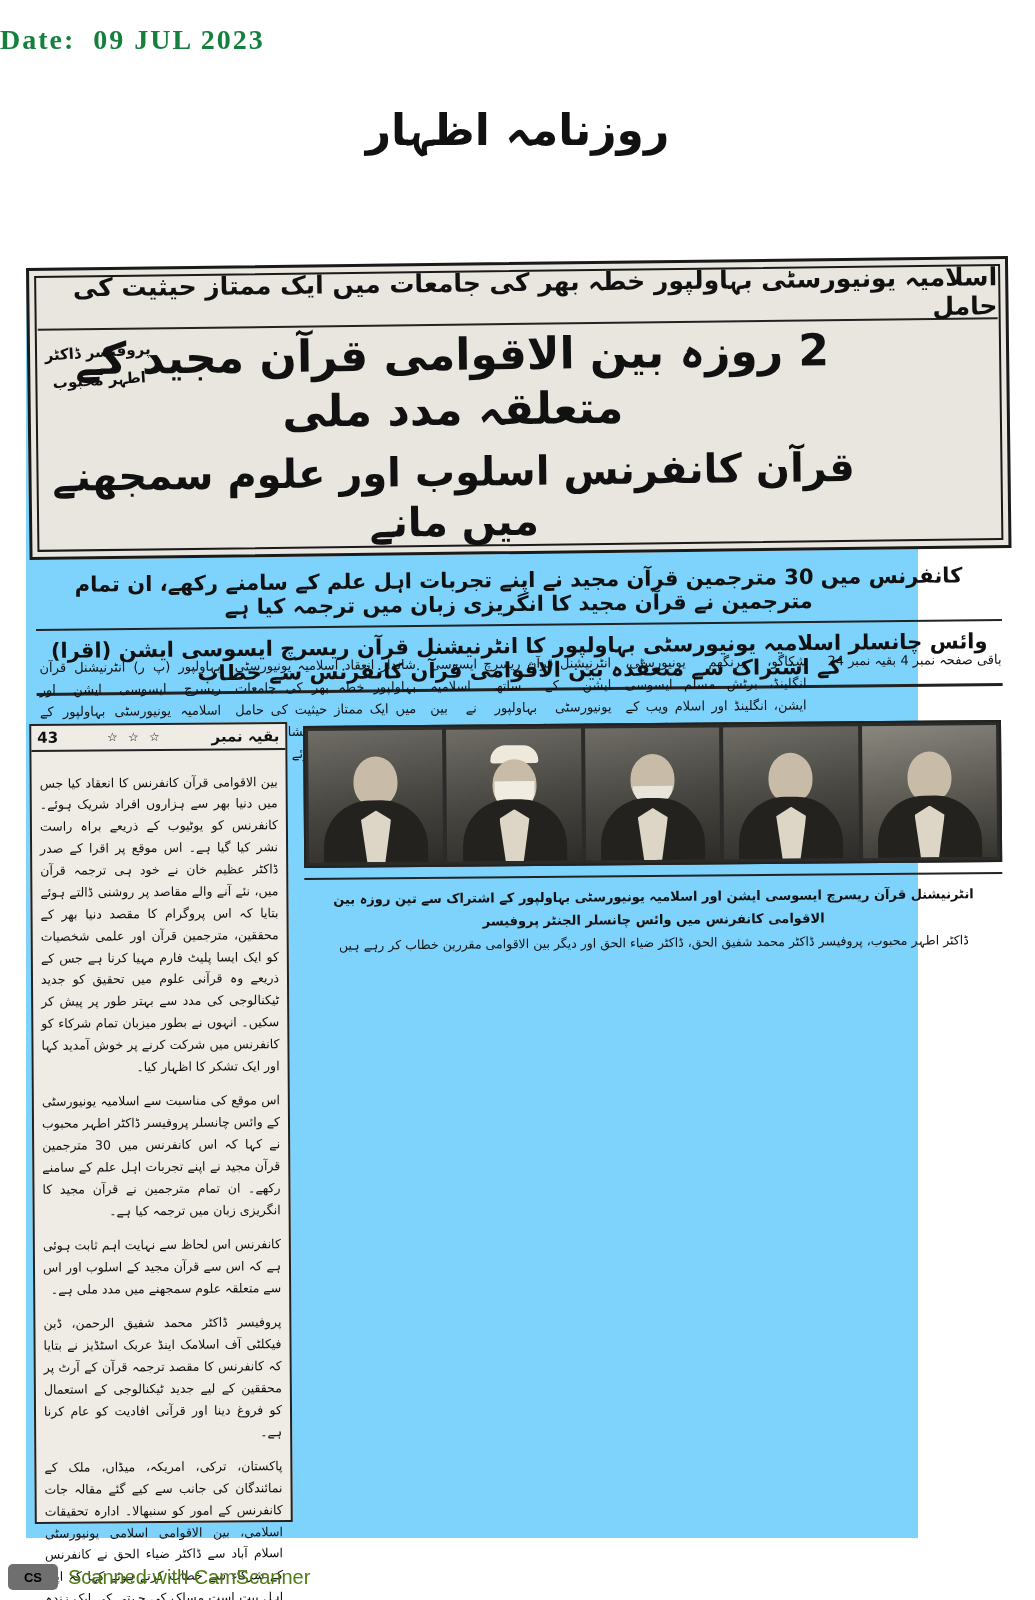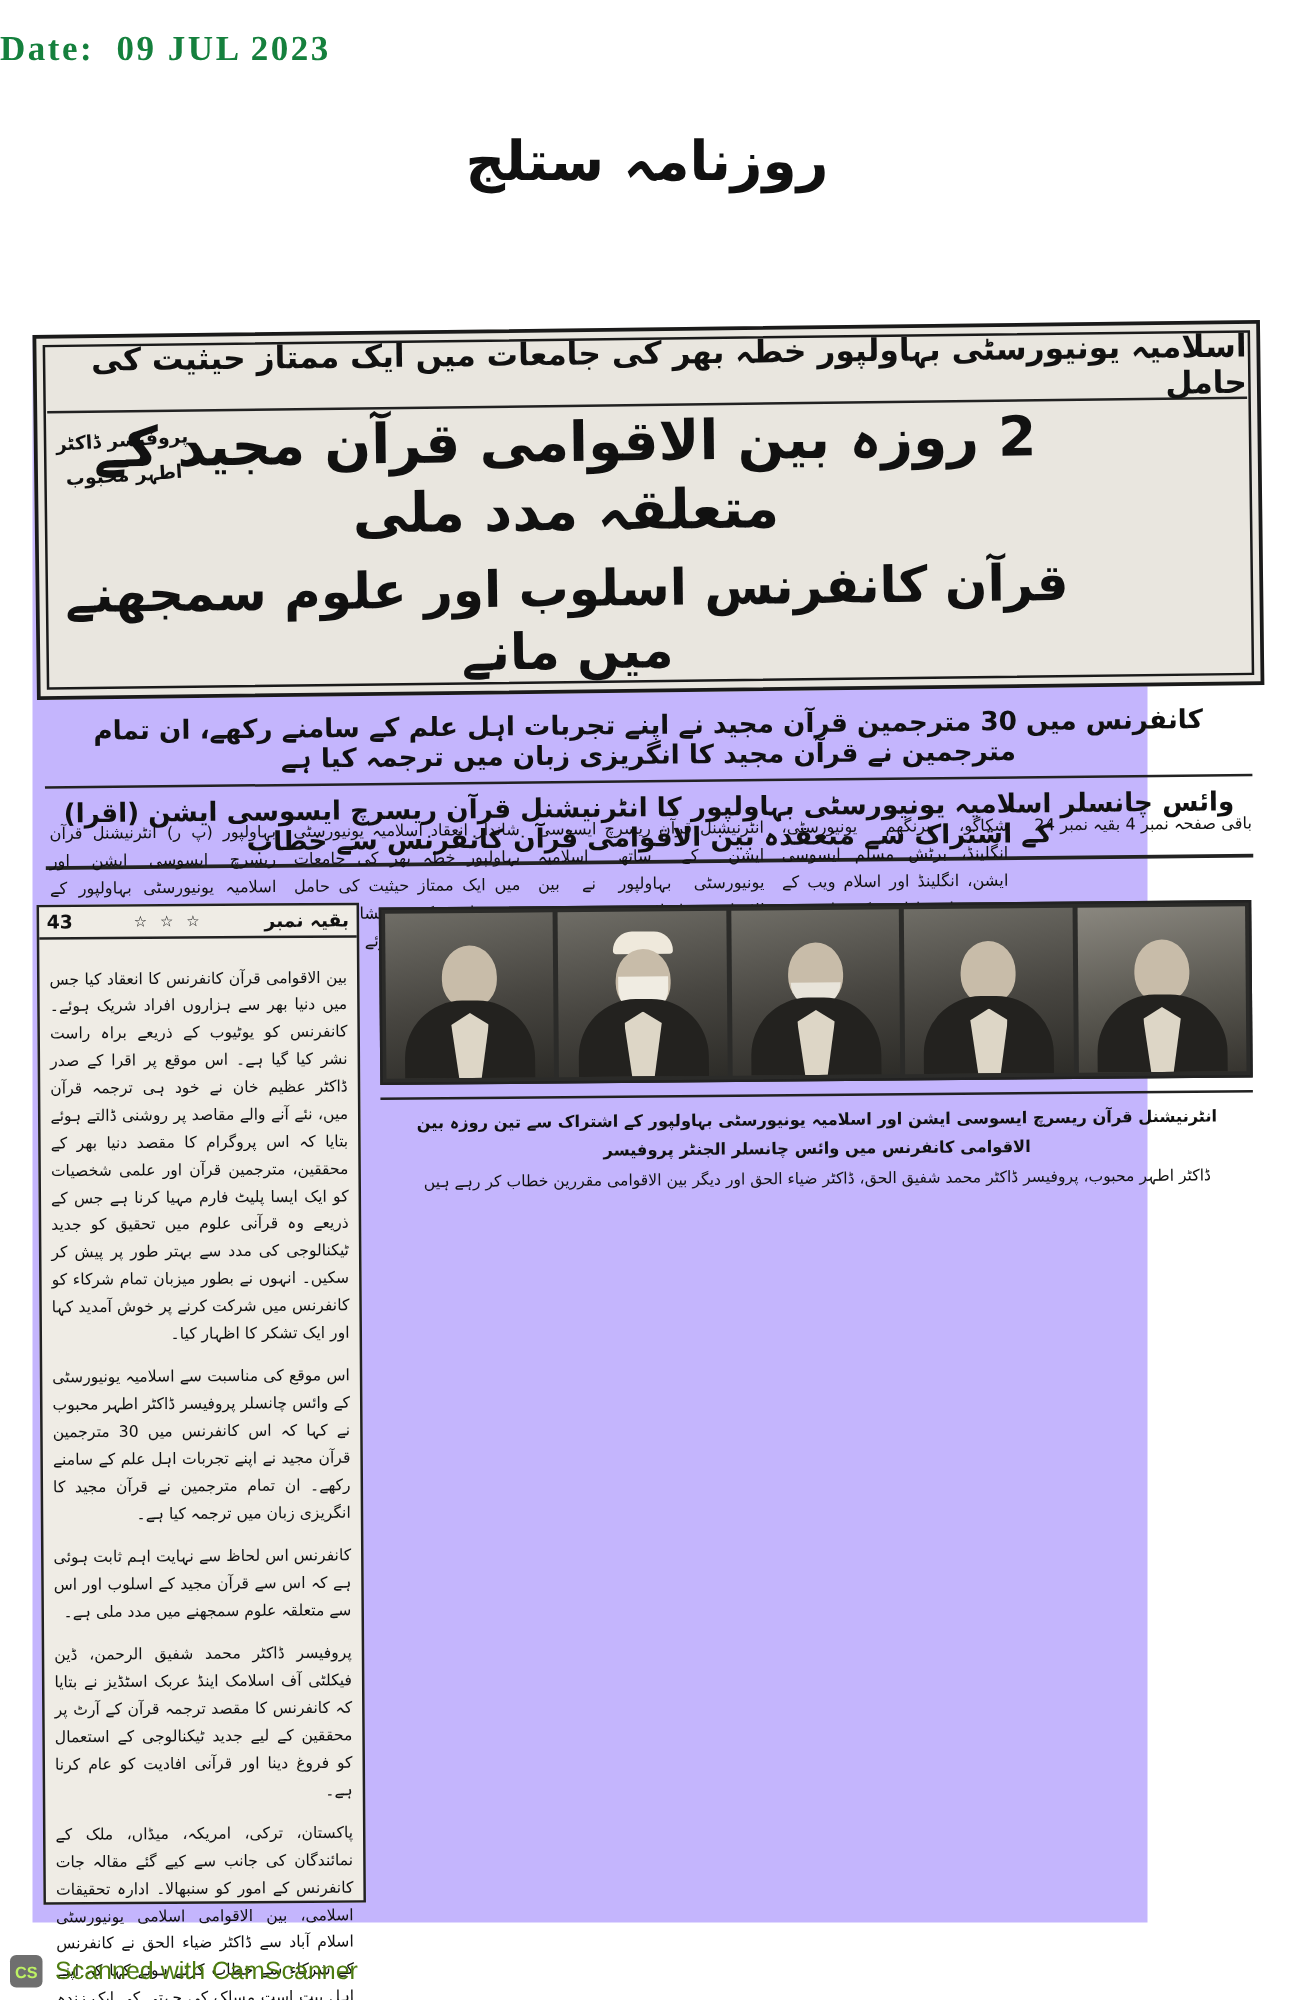--- a/index.html
+++ b/index.html
@@ -47,21 +47,21 @@
     line-height: 1.35;
   }
 
   
   .clipping {
     position: absolute;
     top: 268px;
     left: 26px;
     width: 892px;
     height: 1270px;
-    background: #c4b5fd;
+    background: #7dd3fc;
     color: #111;
     filter: none;
   }
 
   
   .banner {
     position: absolute;
     top: 0;
     left: 0;
     width: 982px;
@@ -305,25 +305,25 @@
   
   .cam-footer {
     position: absolute;
     left: 8px;
     bottom: 10px;
     display: flex;
     align-items: center;
     gap: 10px;
   }
   .cam-badge {
-    width: 26px;
+    width: 50px;
     height: 26px;
     border-radius: 5px;
     background: #6f6f6f;
-    color: #bef264;
+    color: #000000;
     font-size: 13px;
     font-weight: bold;
     display: flex;
     align-items: center;
     justify-content: center;
     font-family: "Liberation Sans", sans-serif;
   }
   .cam-text {
     font-family: "Liberation Sans", sans-serif;
     font-size: 20px;
@@ -331,21 +331,21 @@
   }
 </style>
 </head>
 <body>
 
 <div class="date-stamp">
   <span class="date-label">Date:</span><span>09 JUL 2023</span>
 </div>
 
 <div class="masthead">
-  <div class="logo-text">روزنامہ ستلج</div>
+  <div class="logo-text">روزنامہ اظہار</div>
 </div>
 
 <div class="clipping">
 
   <div class="banner">
     <div class="banner-inner"></div>
     <div class="banner-strap">اسلامیہ یونیورسٹی بہاولپور خطہ بھر کی جامعات میں ایک ممتاز حیثیت کی حامل</div>
     <div class="byline-box">
       <span>پروفیسر ڈاکٹر</span>
       <span>اطہر محبوب</span>

